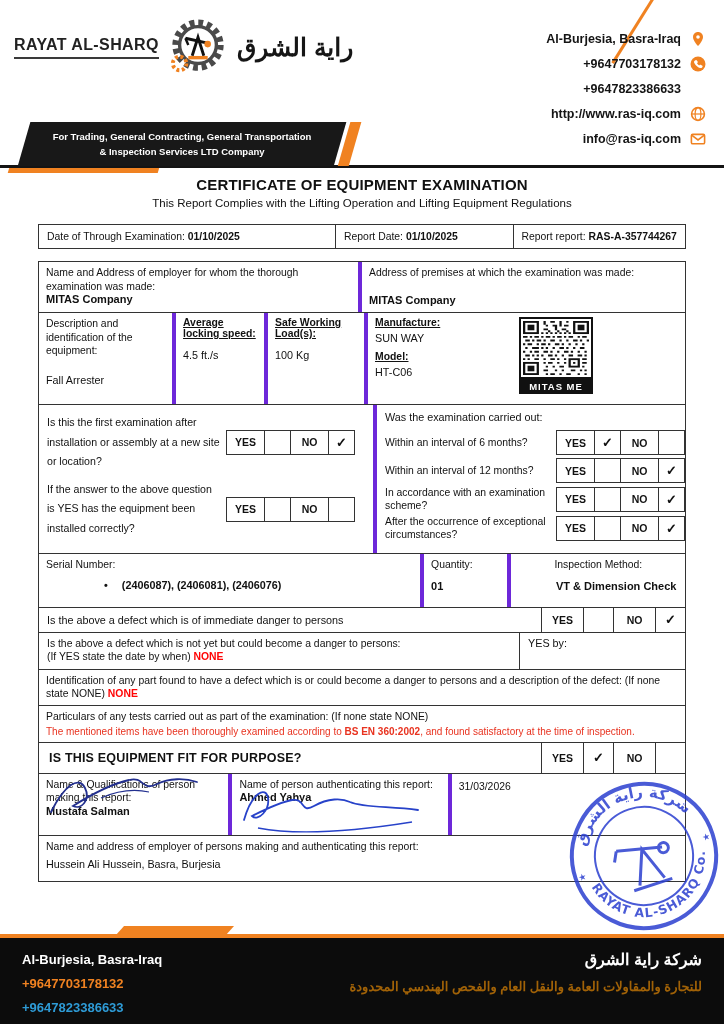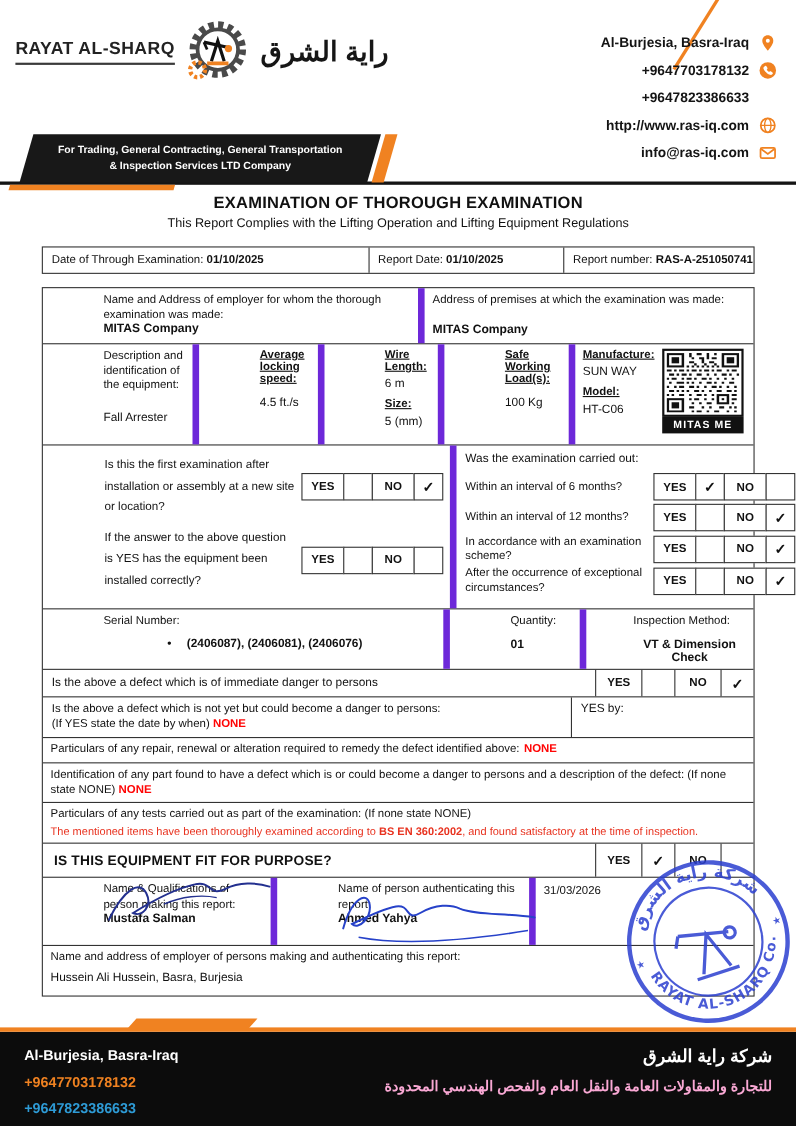--- a/index.html
+++ b/index.html
@@ -34,21 +34,21 @@
   .content { position:absolute; top:224px; left:38px; width:648px; font-size:10.8px; }
   .meta-row { display:flex; border:1px solid #333; }
   .mcell { border-right:1px solid #333; padding:6px 8px; white-space:nowrap; font-size:10.4px; }
   .mcell:last-child { border-right:none; }
   .mc1 { width:298px; } .mc2 { width:178px; } .mc3 { width:172px; }
   .bold { font-weight:bold; }
 
   .form { margin-top:12px; border:1px solid #333; }
   .frow { display:flex; align-items:stretch; border-top:1px solid #333; }
   .frow:first-child { border-top:none; }
-  .bR { border-right:6px solid #6d28d9;margin-left:48px; }
+  .bR { border-right:4px solid #6d28d9; }
   .cell { padding:4px 7px; }
   .lbl { font-size:10.4px; line-height:1.3; }
   .ulab { font-weight:bold; text-decoration:underline; font-size:10.4px; }
   .valb { font-weight:bold; font-size:11px; }
   .red { color:#ff0505; font-weight:bold; }
 
   
   .strip { display:flex; }
   .strip span { border:1px solid #333; margin-left:-1px; height:25px; display:flex; align-items:center; justify-content:center; font-size:10.5px; background:#fff; }
   .strip .s-lab { width:39px; font-weight:bold; }
@@ -127,21 +127,21 @@
   .footer { position:absolute; left:0; bottom:0; width:100%; height:86px; background:#0c0c0c; }
   .footer-topline { position:absolute; top:-4px; left:0; width:100%; height:4px; background:#f08221; }
   .footer-accent { position:absolute; top:-12px; left:120px; width:110px; height:9px; background:#f08221; transform:skewX(-42deg); }
   .f-left { position:absolute; left:22px; top:9px; }
   .f-left .fl { height:24px; display:flex; align-items:center; font-size:13px; font-weight:bold; }
   .fl-addr { color:#fff; }
   .fl-ph1 { color:#f08221; }
   .fl-ph2 { color:#2e9bd6; }
   .f-right { position:absolute; right:22px; top:12px; text-align:right; }
   .fr-co { color:#fff; font-size:16px; font-weight:bold; }
-  .fr-tag { color:#f9a8d4; font-size:13px; font-weight:bold; margin-top:10px; }
+  .fr-tag { color:#a16207; font-size:13px; font-weight:bold; margin-top:10px; }
 </style>
 </head>
 <body>
 
 <div class="page">
 
   <div class="header">
     <div class="logo-block">
       <div class="logo-row">
         <span class="company-en">RAYAT AL-SHARQ</span>
@@ -200,38 +200,38 @@
         <span>info@ras-iq.com</span>
         <svg width="16" height="16" viewBox="0 0 16 16">
           <rect x="1.4" y="3.4" width="13.2" height="9.4" rx="1.4" fill="none" stroke="#f08221" stroke-width="1.6"></rect>
           <path d="M2 4.4l6 4.6 6-4.6" fill="none" stroke="#f08221" stroke-width="1.6"></path>
         </svg>
       </div>
     </div>
   </div>
 
   <div class="title-block">
-    <div class="title-main">EXAMINATION OF THOROUGH EXAMINATION</div>
+    <div class="title-main">CERTIFICATE OF EQUIPMENT EXAMINATION</div>
     <div class="title-sub">This Report Complies with the Lifting Operation and Lifting Equipment Regulations</div>
   </div>
 
   <div class="content">
 
     <div class="meta-row">
       <div class="mcell mc1">
         <span>Date of Through Examination:</span>
         <span class="bold">01/10/2025</span>
       </div>
       <div class="mcell mc2">
         <span>Report Date:</span>
         <span class="bold">01/10/2025</span>
       </div>
       <div class="mcell mc3">
-        <span>Report number:</span>
-        <span class="bold">RAS-A-251050741</span>
+        <span>Report report:</span>
+        <span class="bold">RAS-A-357744267</span>
       </div>
     </div>
 
     <div class="form">
 
       <div class="frow rowA">
         <div class="cell bR">
           <div class="lbl">Name and Address of employer for whom the thorough examination was made:</div>
           <div class="valb">MITAS Company</div>
         </div>
@@ -242,26 +242,20 @@
       </div>
 
       <div class="frow rowB">
         <div class="cell bR eqc1">
           <div class="lbl">Description and identification of the equipment:</div>
           <div class="eq-val" style="margin-top:16px">Fall Arrester</div>
         </div>
         <div class="cell bR eqc2">
           <div class="ulab">Average locking speed:</div>
           <div class="eq-val">4.5 ft./s</div>
-        </div>
-        <div class="cell bR eqc3">
-          <div class="ulab">Wire Length:</div>
-          <div class="eq-val2">6  m</div>
-          <div class="ulab" style="margin-top:7px">Size:</div>
-          <div class="eq-val2">5 (mm)</div>
         </div>
         <div class="cell bR eqc4">
           <div class="ulab">Safe Working Load(s):</div>
           <div class="eq-val">100 Kg</div>
         </div>
         <div class="eqc5">
           <div class="cell" style="flex:1">
             <div class="ulab">Manufacture:</div>
             <div class="eq-val2">SUN WAY</div>
             <div class="ulab" style="margin-top:7px">Model:</div>
@@ -406,26 +400,20 @@
           <div class="lbl">
             <span>(If YES state the date by when)</span>
             <span class="red">NONE</span>
           </div>
         </div>
         <div class="right">
           <span>YES by:</span>
         </div>
       </div>
 
-      <div class="frow rowG">
-        <div class="cell lbl">
-          <span>Particulars of any repair, renewal or alteration required to remedy the defect identified above:</span>
-          <span class="red">NONE</span>
-        </div>
-      </div>
 
       <div class="frow rowH">
         <div class="cell lbl">
           <span>Identification of any part found to have a defect which is or could become a danger to persons and a description of the defect: (If none state NONE)</span>
           <span class="red">NONE</span>
         </div>
       </div>
 
       <div class="frow rowI">
         <div class="cell">

